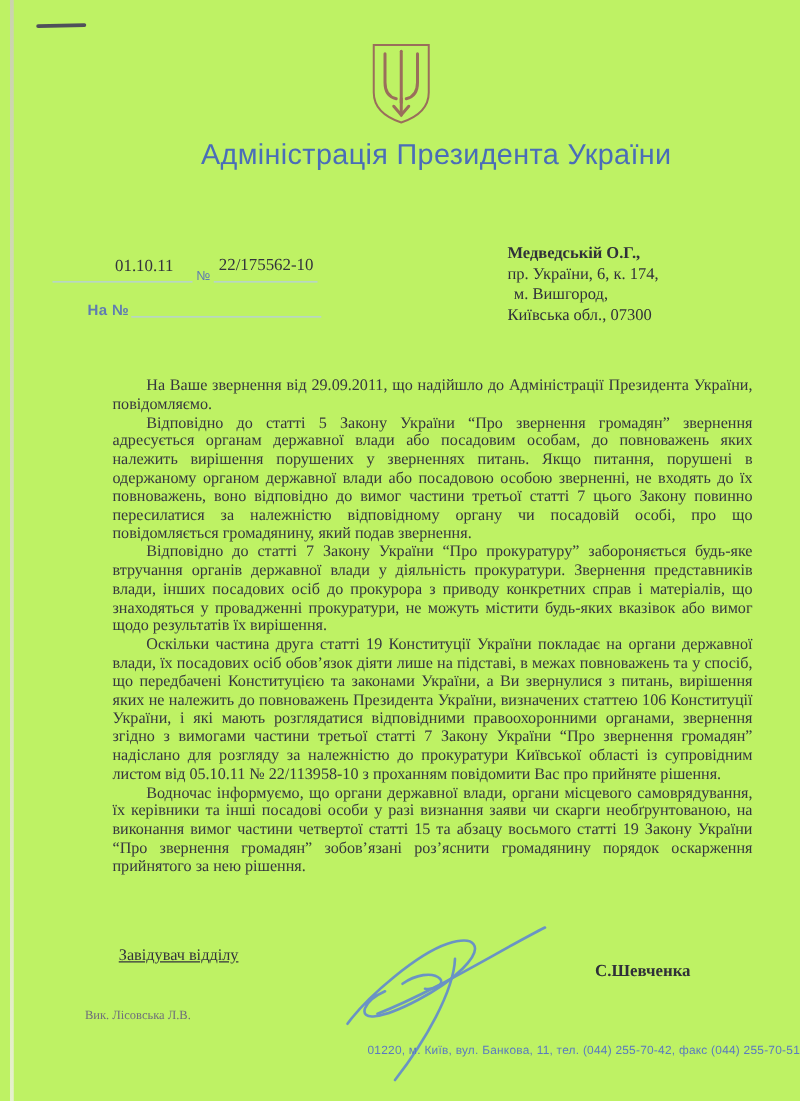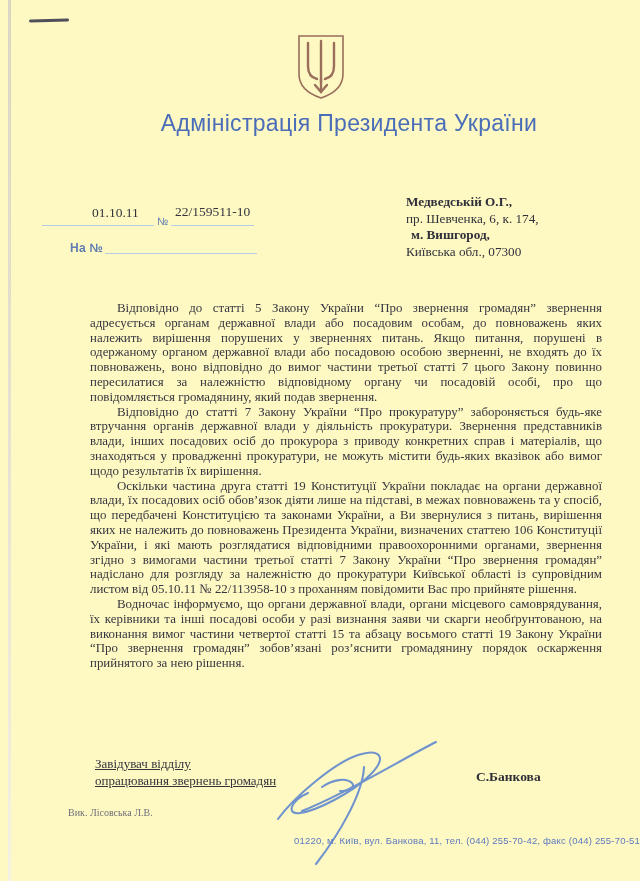--- a/index.html
+++ b/index.html
@@ -1,20 +1,20 @@
 <!DOCTYPE html>
 <html><head>
 <meta charset="utf-8">
 <style>
   html,body{margin:0;padding:0;background:#888;}
   .page{
     position:relative;
     width:640px;height:881px;
     margin:0 auto;
-    background:#fef9c3;
+    background:#bef264;
     overflow:hidden;
     font-family:"Liberation Serif", serif;
     color:#3b3b44;
   }
   
   .scan-edge-left{
     position:absolute;left:8px;top:0;width:3px;height:100%;
     background:linear-gradient(180deg,#cfc9c6 0%,#ddd8d5 45%,#eae6e3 80%,#f3f0ee 100%);
     opacity:.75;
   }
@@ -52,21 +52,21 @@
   .u-number{left:171px;top:225px;width:83px;}
   .reply-label{
     position:absolute;left:70px;top:241px;
     font-family:"Liberation Sans", sans-serif;
     font-size:12px;font-weight:bold;color:#5f7cb2;letter-spacing:.3px;
   }
   .u-reply{left:105px;top:253px;width:152px;}
   
   .addressee{position:absolute;left:382px;top:194px;font-size:13.2px;line-height:16.6px;color:#30303a;margin-left:24px;}
   .addressee .name{font-weight:bold;}
-  .addressee .indent{padding-left:5px;font-weight:bold;}
+  .addressee .indent{padding-left:5px;}
   
   .body-text{
     position:absolute;left:90px;top:301px;width:512px;
     font-size:12.9px;line-height:14.8px;
     text-align:justify;color:#36363f;
   }
   .body-text p{margin:0;text-indent:27px;}
   
   .sig-position{position:absolute;left:95px;top:756px;font-size:13px;line-height:16.5px;color:#33333c;text-decoration:underline;}
   .sig-name{position:absolute;left:476px;top:769px;font-size:13.5px;font-weight:bold;color:#2f2f38;}
@@ -96,52 +96,52 @@
       <path d="M19 51 L25 58 L31 51"></path>
       <path d="M25 45 V58"></path>
     </g>
   </svg>
 
   <div class="org-title">Адміністрація Президента України</div>
 
   <div class="ref-date">01.10.11</div>
   <div class="u-line u-date"></div>
   <div class="ref-no-label">№</div>
-  <div class="ref-number">22/159511-10</div>
+  <div class="ref-number">22/175562-10</div>
   <div class="u-line u-number"></div>
   <div class="reply-label">На №</div>
   <div class="u-line u-reply"></div>
 
   <div class="addressee">
     <div class="name">Медведській О.Г.,</div>
-    <div>пр. Шевченка, 6, к. 174,</div>
+    <div>пр. України, 6, к. 174,</div>
     <div class="indent">м. Вишгород,</div>
     <div>Київська обл., 07300</div>
   </div>
 
   <div class="body-text">
+    <p>На Ваше звернення від 29.09.2011, що надійшло до Адміністрації Президента України, повідомляємо.</p>
     <p>Відповідно до статті 5 Закону України “Про звернення громадян” звернення адресується органам державної влади або посадовим особам, до повноважень яких належить вирішення порушених у зверненнях питань. Якщо питання, порушені в одержаному органом державної влади або посадовою особою зверненні, не входять до їх повноважень, воно відповідно до вимог частини третьої статті 7 цього Закону повинно пересилатися за належністю відповідному органу чи посадовій особі, про що повідомляється громадянину, який подав звернення.</p>
     <p>Відповідно до статті 7 Закону України “Про прокуратуру” забороняється будь-яке втручання органів державної влади у діяльність прокуратури. Звернення представників влади, інших посадових осіб до прокурора з приводу конкретних справ і матеріалів, що знаходяться у провадженні прокуратури, не можуть містити будь-яких вказівок або вимог щодо результатів їх вирішення.</p>
     <p>Оскільки частина друга статті 19 Конституції України покладає на органи державної влади, їх посадових осіб обов’язок діяти лише на підставі, в межах повноважень та у спосіб, що передбачені Конституцією та законами України, а Ви звернулися з питань, вирішення яких не належить до повноважень Президента України, визначених статтею 106 Конституції України, і які мають розглядатися відповідними правоохоронними органами, звернення згідно з вимогами частини третьої статті 7 Закону України “Про звернення громадян” надіслано для розгляду за належністю до прокуратури Київської області із супровідним листом від 05.10.11 № 22/113958-10 з проханням повідомити Вас про прийняте рішення.</p>
     <p>Водночас інформуємо, що органи державної влади, органи місцевого самоврядування, їх керівники та інші посадові особи у разі визнання заяви чи скарги необґрунтованою, на виконання вимог частини четвертої статті 15 та абзацу восьмого статті 19 Закону України “Про звернення громадян” зобов’язані роз’яснити громадянину порядок оскарження прийнятого за нею рішення.</p>
   </div>
 
   <div class="sig-position">
     <div>Завідувач відділу</div>
-    <div>опрацювання звернень громадян</div>
   </div>
 
   <svg class="sig-stroke" viewBox="0 0 188 138">
     <g fill="none" stroke="#6189cf" stroke-width="2.1" stroke-linecap="round" opacity="0.9">
       <path d="M18 88 C 34 66, 74 32, 98 24 C 120 17, 128 26, 110 44 C 92 62, 56 80, 40 82 C 26 84, 30 70, 48 62"></path>
       <path d="M62 56 C 72 49, 86 46, 92 52 C 96 56, 88 61, 80 60"></path>
       <path d="M42 80 C 88 62, 142 28, 176 11"></path>
       <path d="M104 36 C 103 62, 80 102, 56 133"></path>
     </g>
   </svg>
 
-  <div class="sig-name">С.Банкова</div>
+  <div class="sig-name">С.Шевченка</div>
 
   <div class="executor">Вик. Лісовська Л.В.</div>
 
   <div class="footer">01220, м. Київ, вул. Банкова, 11, тел. (044) 255-70-42, факс (044) 255-70-51</div>
 
 </div>
 
 </body></html>

